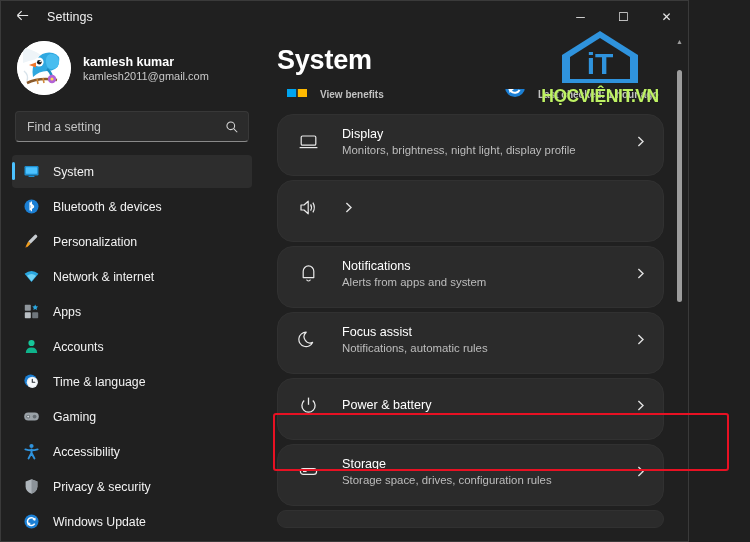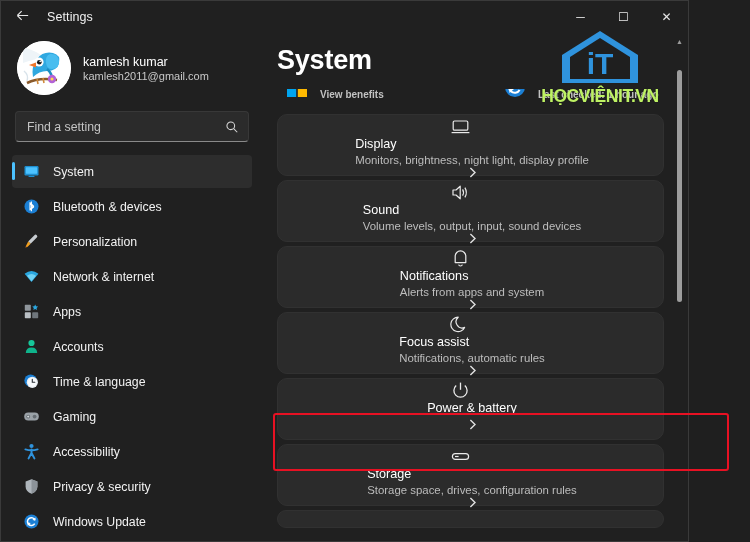--- a/index.html
+++ b/index.html
@@ -75,21 +75,21 @@
   .avatar {
     width: 54px; height: 54px;
     border-radius: 50%;
     background: #ffffff;
     flex: 0 0 54px;
     position: relative;
     overflow: hidden;
   }
   .avatar svg { width: 54px; height: 54px; display: block; }
   .acct-text { display: flex; flex-direction: column; gap: 1px; overflow: hidden; }
-  .acct-name { font-size: 12.5px; color: #ffffff; font-weight: normal; }
+  .acct-name { font-size: 12.5px; color: #ffffff; font-weight: bold; }
   .acct-mail { font-size: 11px; color: #c8c8c8; }
 
   .searchwrap {
     margin: 6px 3px 13px 3px;
     height: 31px;
     background: #2b2b2b;
     border: 1px solid #383838;
     border-bottom: 1px solid #8a8a8a;
     border-radius: 4px;
     display: flex;
@@ -199,28 +199,27 @@
   .promo-ico { width: 24px; height: 24px; flex: 0 0 24px; display:flex;align-items:center;justify-content:center; }
   .promo-ico svg { width: 24px; height: 24px; }
   .promo-txt { display: flex; flex-direction: column; gap: 2px; }
   .promo-title { font-size: 12.4px; color: #ffffff; font-weight: bold; }
   .promo-sub { font-size: 10px; color: #c2c2c2; font-weight: bold; }
 
   
   .card {
     background: #2b2b2b;
     border: 1px solid #313131;
-    border-radius: 10px;
+    border-radius: 16px;
     height: 62px;
     display: flex;
     align-items: center;
     padding: 0 16px 8px 19px;
     margin-bottom: 4px;
     position: relative;
-    flex-direction: column;
   }
   .card-ico {
     width: 22px; height: 22px; flex: 0 0 22px;
     display: flex; align-items: center; justify-content: center;
     color: #eaeaea;
     margin-right: 23px;
   }
   .card-ico svg { width: 21px; height: 21px; }
   .card-txt { display: flex; flex-direction: column; gap: 3px; flex: 1; }
   .card-title { font-size: 12.6px; color: #ffffff; }
@@ -541,24 +540,20 @@
           </div>
 
           <div class="card">
             <span class="card-ico">
               <svg viewBox="0 0 21 21" fill="none" stroke="currentColor" stroke-width="1.2">
                 <path d="M3 8 H6 L10.2 4.2 V16.8 L6 13 H3 Z" stroke-linejoin="round"></path>
                 <path d="M12.6 7.4 Q14.4 10.5 12.6 13.6"></path>
                 <path d="M14.9 5.6 Q17.8 10.5 14.9 15.4"></path>
               </svg>
             </span>
-            <span class="card-txt">
-              <span class="card-title">Sound</span>
-              <span class="card-sub">Volume levels, output, input, sound devices</span>
-            </span>
             <span class="chev">
               <svg viewBox="0 0 13 13" fill="none" stroke="currentColor" stroke-width="1.4">
                   <path d="M4.4 2 L9 6.5 L4.4 11"></path>
                 </svg>
             </span>
           </div>
 
           <div class="card">
             <span class="card-ico">
               <svg viewBox="0 0 21 21" fill="none" stroke="currentColor" stroke-width="1.2">

